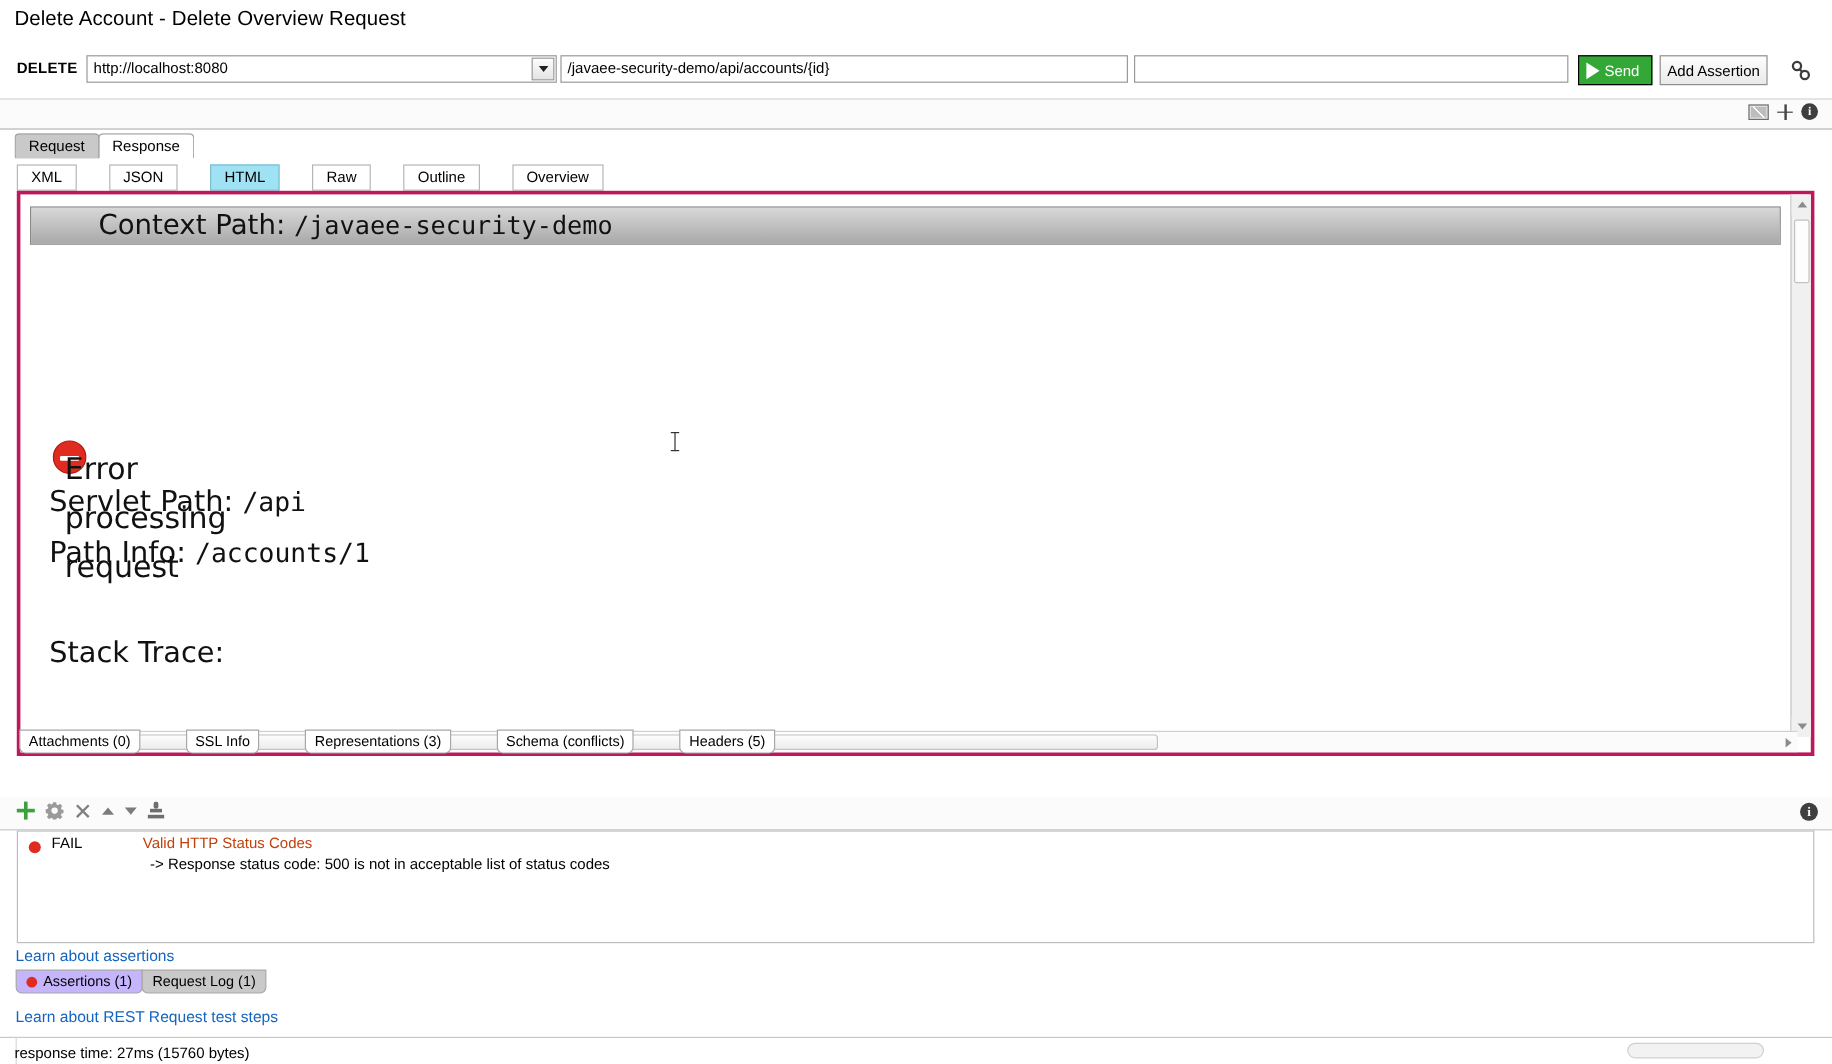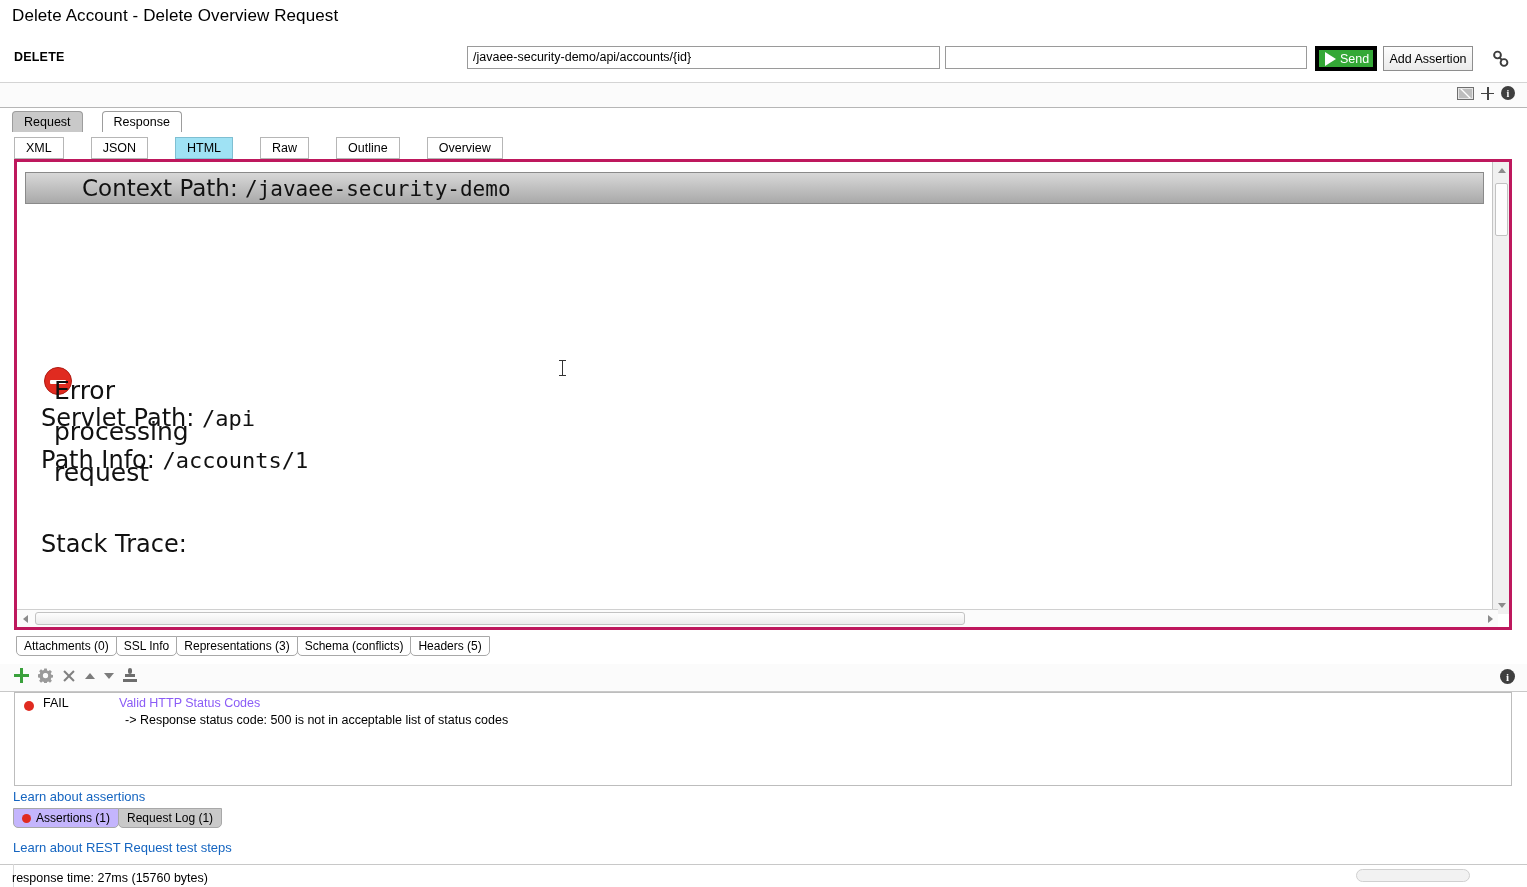--- a/index.html
+++ b/index.html
@@ -49,21 +49,21 @@
   }
   .path-field .val {
     position: absolute; left: 5px; top: 3px; font-size: 12.5px; color: #000;
   }
   .params-field {
     position: absolute; left: 945px; top: 2px; width: 362px; height: 23px;
     border: 1px solid #9a9a9a; background: #fff;
   }
   .send-btn {
     position: absolute; left: 1315px; top: 46px; width: 62px; height: 25px;
-    background: #34a836; border: 4px solid #000000;
+    background: #34a836; border: 1px solid #000000;
     display: flex; align-items: center; gap: 4px; padding-left: 6px;
     cursor: pointer;
   }
   .send-btn .play {
     width: 0; height: 0;
     border-top: 7px solid transparent; border-bottom: 7px solid transparent;
     border-left: 11px solid #fff;
   }
   .send-btn .lbl { font-size: 12.5px; color: #fff; }
   .assert-btn {
@@ -102,21 +102,21 @@
   .plus-mini:before { left: 6px; top: 0; width: 1.5px; height: 13px; }
   .plus-mini:after { top: 6px; left: 0; height: 1.5px; width: 13px; }
   .info-mini {
     width: 14px; height: 14px; border-radius: 50%; background: #3f3f3f;
     color: #fff; font-size: 10px; font-weight: bold;
     display: flex; align-items: center; justify-content: center;
     font-family: "Liberation Serif", serif; cursor: pointer;
   }
 
   
-  .rr-tabs { position: absolute; left: 12px; top: 111px; height: 21px; display: flex; gap: 20px; }
+  .rr-tabs { position: absolute; left: 12px; top: 111px; height: 21px; display: flex; }
   .rr-tab {
     height: 21px; padding: 0 11px; font-size: 12.5px; color: #000;
     display: flex; align-items: center;
     border: 1px solid #9d9d9d; border-bottom: none;
     border-radius: 4px 4px 0 0; margin-right: -1px; cursor: pointer;
   }
   .rr-tab.inactive { background: #c9c9c9; }
   .rr-tab.active { background: #fff; }
 
   
@@ -215,21 +215,21 @@
   .caret-marker {
     position: absolute; left: 545px; top: 198px; width: 1px; height: 16px; background: #333;
   }
   .caret-marker:before, .caret-marker:after {
     content:""; position:absolute; left:-3px; width:7px; height:1px; background:#333;
   }
   .caret-marker:before { top: 0; }
   .caret-marker:after { bottom: 0; }
 
   
-  .attach-tabs { position: absolute; left: 16px; top: 636px; display: flex; }
+  .attach-tabs { position: absolute; left: 16px; top: 608px; display: flex; gap: 39px; }
   .attach-tab {
     height: 20px; padding: 0 7px; font-size: 12px; color: #000;
     display: flex; align-items: center; background: #fff;
     border: 1px solid #a8a8a8; border-radius: 0 0 5px 5px;
     margin-right: -1px; cursor: pointer;
   }
 
   
   .assert-toolbar {
     position: absolute; left: 0; top: 664px; width: 1527px; height: 28px;
@@ -261,21 +261,21 @@
   
   .assert-list {
     position: absolute; left: 14px; top: 692px; width: 1498px; height: 94px;
     border: 1px solid #bdbdbd; background: #fff;
   }
   .fail-dot {
     position: absolute; left: 9px; top: 8px;
     width: 10px; height: 10px; border-radius: 50%; background: #e02b20;
   }
   .fail-label { position: absolute; left: 28px; top: 3px; font-size: 12.5px; color: #000; }
-  .fail-name { position: absolute; left: 104px; top: 3px; font-size: 12.5px; color: #8b5cf6; text-align: center; }
+  .fail-name { position: absolute; left: 104px; top: 3px; font-size: 12.5px; color: #c2410c; text-align: center; }
   .fail-detail { position: absolute; left: 110px; top: 20px; font-size: 12.5px; color: #000; }
 
   
   .link {
     position: absolute; font-size: 13px; color: #1565c0; cursor: pointer;
   }
   .link-assert { left: 13px; top: 789px; }
   .link-rest { left: 13px; top: 840px; }
   .bot-tabs { position: absolute; left: 13px; top: 808px; display: flex; }
   .bot-tab {
@@ -305,20 +305,26 @@
   }
 </style>
 </head>
 <body>
 
 <div class="title-bar">Delete Account - Delete Overview Request</div>
 
 <div class="url-bar">
   <div class="method-label">DELETE</div>
 
+  <div class="combo">
+    <div class="val">http://localhost:8080</div>
+    <div class="arrow-btn">
+      <span class="caret-down"></span>
+    </div>
+  </div>
 
   <div class="path-field">
     <div class="val">/javaee-security-demo/api/accounts/{id}</div>
   </div>
 
   <div class="params-field">
     <div class="val"></div>
   </div>
 </div>
 

